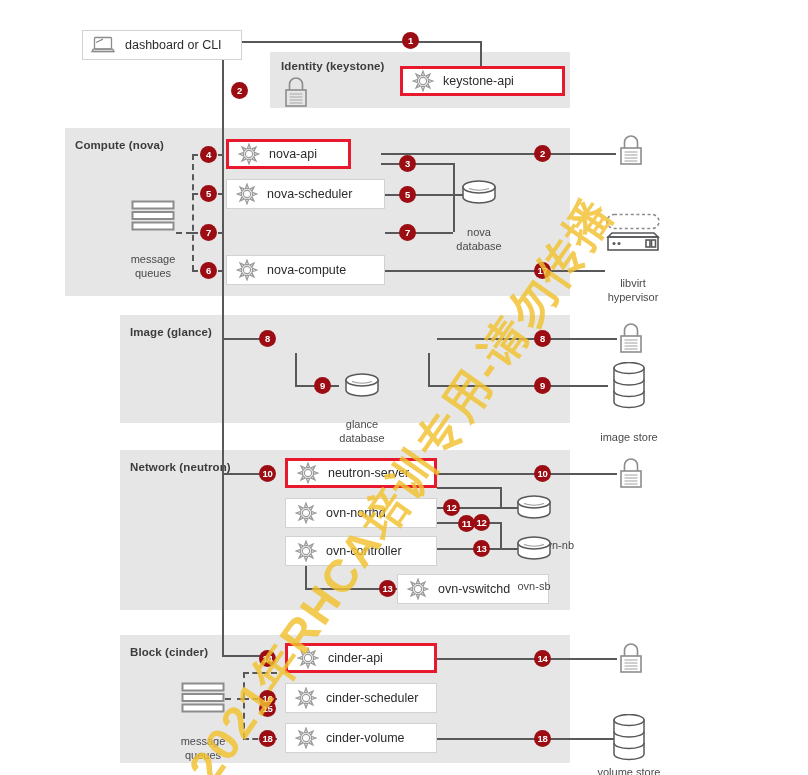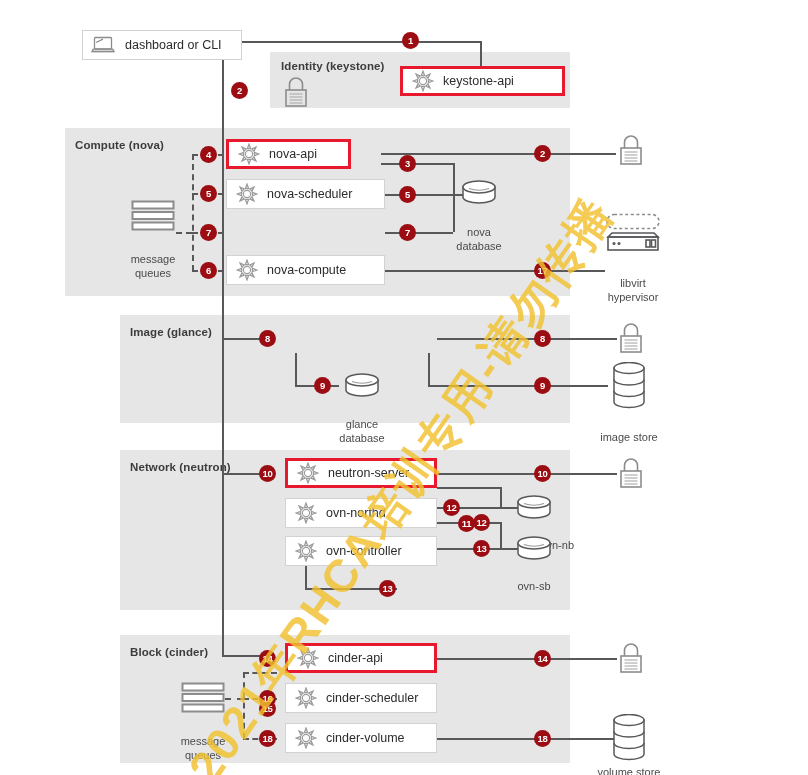--- a/index.html
+++ b/index.html
@@ -368,20 +368,26 @@
     <svg class="gear" viewBox="0 0 22 22">
         <use href="#ico-gear"></use>
       </svg>
     <span class="svc-label">neutron-server</span>
   </div>
   <div class="svc" style="left:285px;top:536px;width:152px;">
     <svg class="gear" viewBox="0 0 22 22">
         <use href="#ico-gear"></use>
       </svg>
     <span class="svc-label">ovn-controller</span>
+  </div>
+  <div class="svc" style="left:397px;top:574px;width:152px;">
+    <svg class="gear" viewBox="0 0 22 22">
+        <use href="#ico-gear"></use>
+      </svg>
+    <span class="svc-label">ovn-vswitchd</span>
   </div>
 
   <svg class="abs" style="left:516px;top:495px;" width="36" height="24" viewBox="0 0 36 24">
       <use href="#ico-db"></use>
     </svg>
   <div class="cap" style="left:494px;top:519px;width:80px;text-align:right;">ovn-nb</div>
 
   <svg class="abs" style="left:516px;top:536px;" width="36" height="24" viewBox="0 0 36 24">
       <use href="#ico-db"></use>
     </svg>

